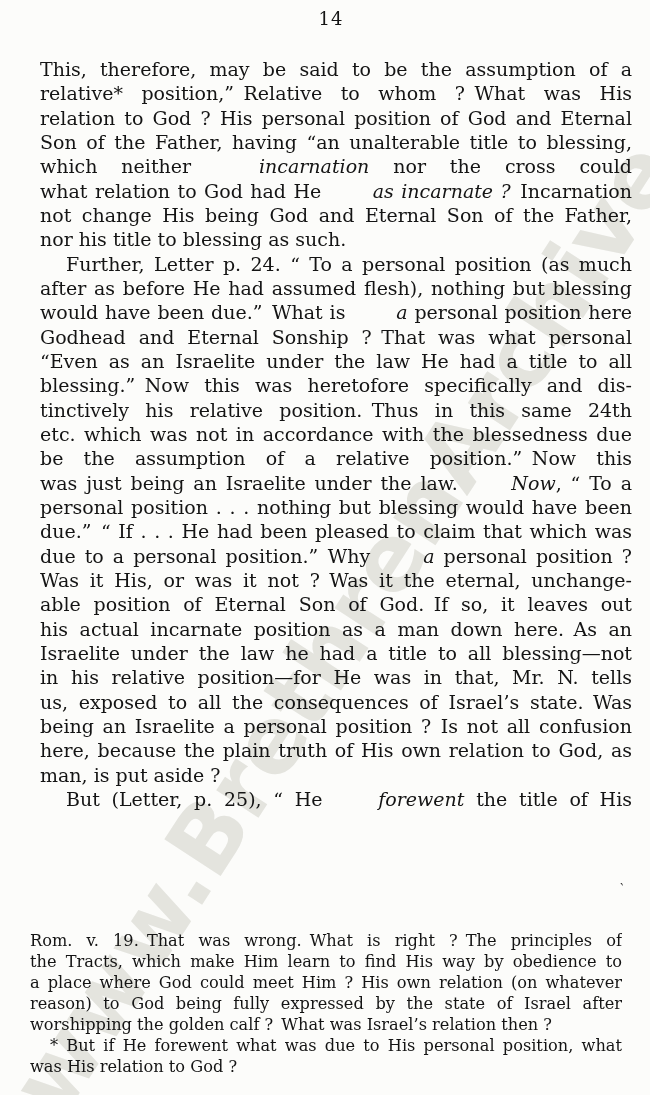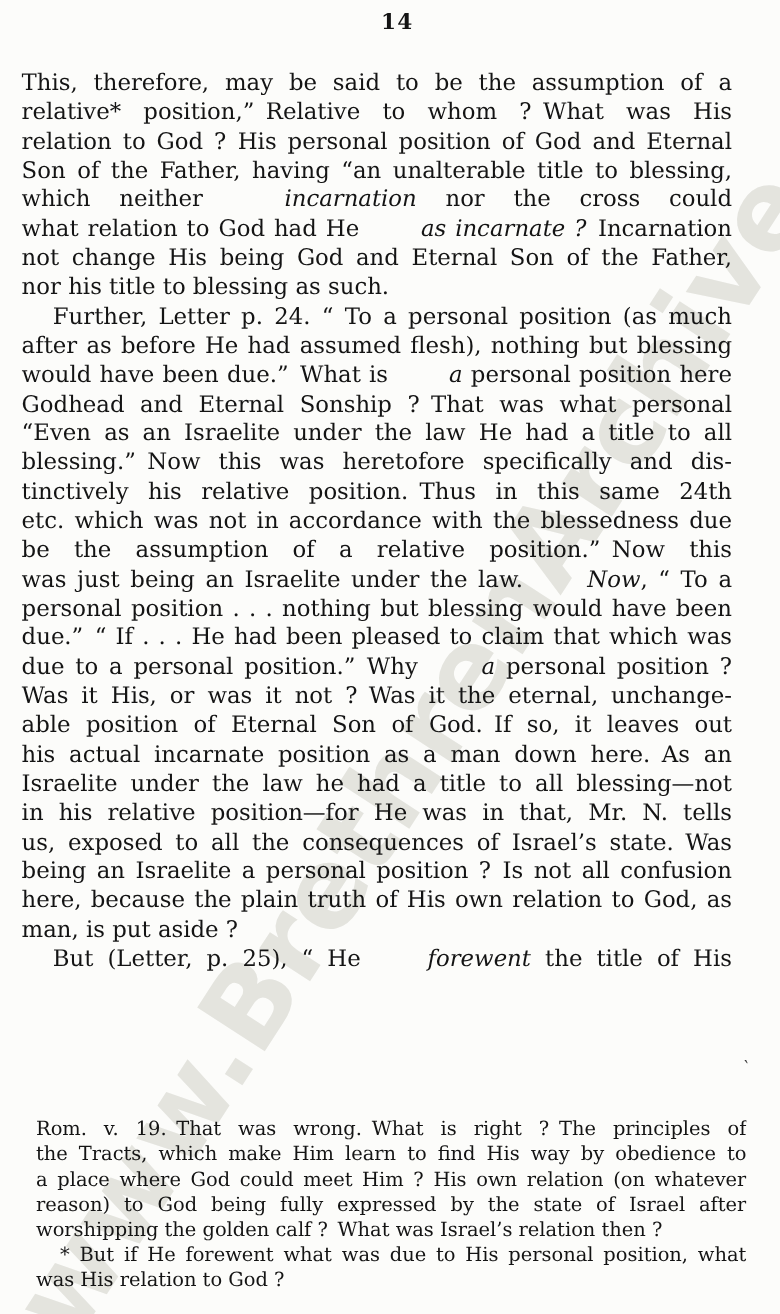--- a/index.html
+++ b/index.html
@@ -7,39 +7,39 @@
     position:relative;
     width:650px;height:1095px;
     background:#fcfcfa;
     font-family:"DejaVu Serif","Liberation Serif",serif;
     color:#141414;
     overflow:hidden;
   }
   .pagenum{
     position:absolute;top:8px;left:12px;right:0;
     text-align:center;
-    font-size:18px;font-weight:bold;letter-spacing:1px;
+    font-size:18px;font-weight:normal;letter-spacing:1px;
     z-index:2;
   }
   .watermark{
     position:absolute;
     left:-10px;top:1075px;
     transform:rotate(-57deg);
     transform-origin:0 0;
     font-family:"DejaVu Sans","Liberation Sans",sans-serif;
     font-weight:bold;
     font-size:92px;
     white-space:nowrap;
     color:rgba(172,172,160,0.30);
     z-index:1;
     pointer-events:none;
     user-select:none;
   }
   .body-text{
-    position:absolute;top:57px;left:18px;width:592px;
+    position:absolute;top:57px;left:40px;width:592px;
     font-size:19px;line-height:24.33px;
     z-index:2;
   }
   .footnote{
     position:absolute;top:930px;left:30px;width:592px;
     font-size:16.2px;line-height:21px;
     z-index:2;
   }
   .line{
     text-align:justify;

